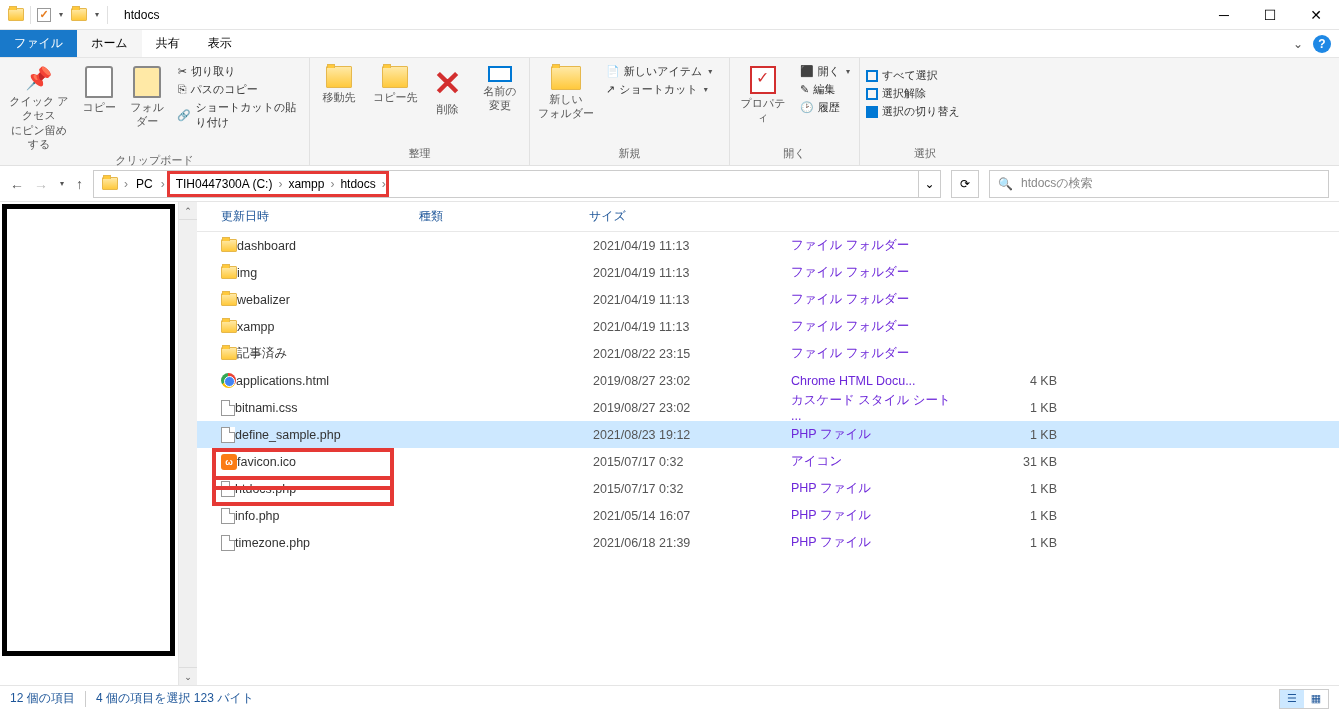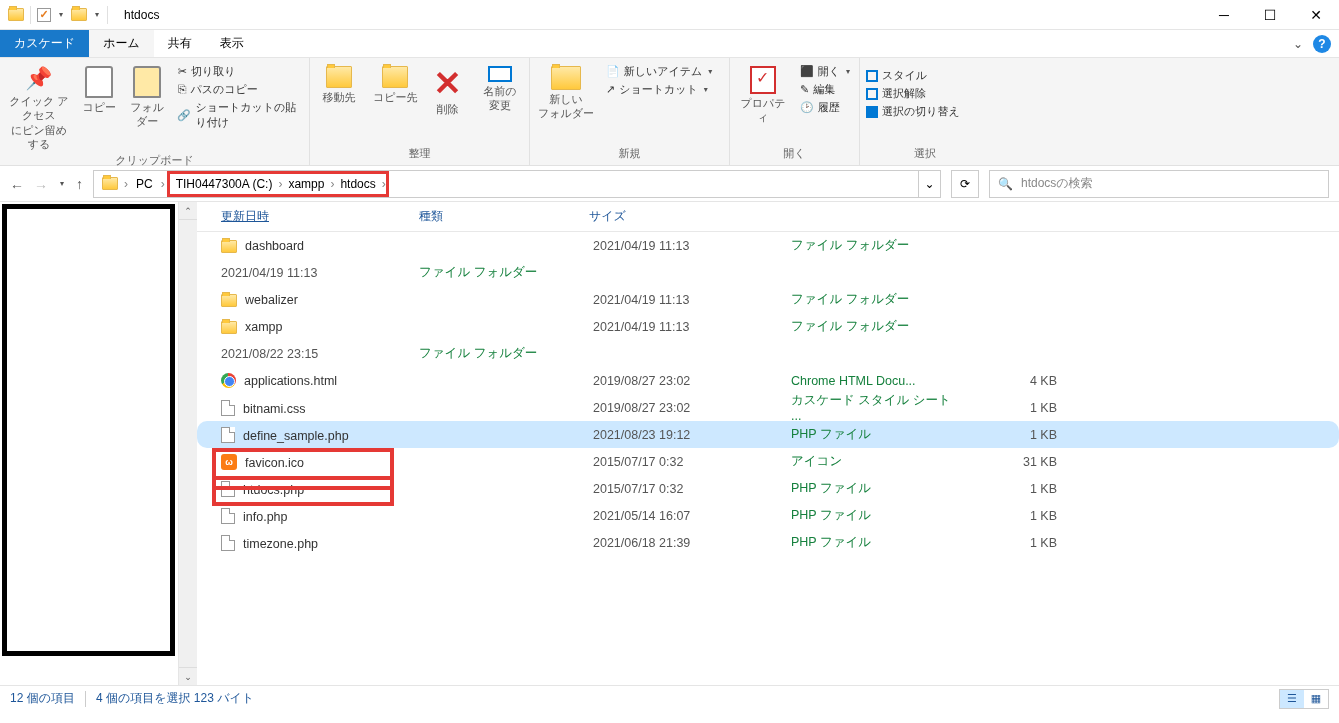--- a/index.html
+++ b/index.html
@@ -52,30 +52,30 @@
 .content { display:flex; height:483px; }
 .sidebar { width:179px; border-right:1px solid #e5e5e5; position:relative; }
 .sidebar-black { border:5px solid #000; position:absolute; top:2px; left:2px; width:173px; height:452px; }
 .scroll-col { width:18px; background:#f0f0f0; display:flex; flex-direction:column; }
 .scroll-up { height:18px; display:flex; align-items:center; justify-content:center; font-size:9px; color:#555; border-bottom:1px solid #ddd; }
 .scroll-down { height:18px; display:flex; align-items:center; justify-content:center; font-size:9px; color:#555; border-top:1px solid #ddd; margin-top:auto; }
 
 .file-area { flex:1; display:flex; flex-direction:column; }
 .columns { display:flex; height:30px; align-items:center; border-bottom:1px solid #e8e8e8; color:#1e5699; font-size:12px; padding-left:24px; }
 .col-name { width:372px; }
-.col-date { width:198px;text-decoration:underline; }
+.col-date { width:198px; }
 .col-type { width:170px; }
 .col-size { width:96px; text-align:left; }
 .rows { }
 .row { display:flex; align-items:center; height:27px; padding-left:24px; font-size:12.5px; color:#333; position:relative; }
-.row .c-name { width:372px; display:flex; align-items:flex-end; gap:8px; }
+.row .c-name { width:372px; display:flex; align-items:center; }
 .row .c-date { width:198px; color:#555; }
-.row .c-type { width:170px; color:#15803d; }
+.row .c-type { width:170px; color:#6d28d9; }
 .row .c-size { width:96px; text-align:right; color:#555; }
-.row.selected { background:#cde8ff;border-radius:10px; }
+.row.selected { background:#cde8ff; }
 .file-doc { width:14px; height:16px; background:#fff; border:1px solid #999; position:relative; }
 .file-doc::before { content:""; position:absolute; top:-1px; right:-1px; width:5px; height:5px; background:#fff; border-left:1px solid #999; border-bottom:1px solid #999; }
 .chrome-ic { width:15px; height:15px; border-radius:50%; background:conic-gradient(#ea4335 0 120deg,#fbbc05 120deg 240deg,#34a853 240deg 360deg); position:relative; }
 .chrome-ic::after { content:""; position:absolute; top:3px; left:3px; width:9px; height:9px; border-radius:50%; background:#4285f4; border:1.5px solid #fff; }
 .xampp-ic { width:16px; height:16px; background:#fb7c14; border-radius:3px; color:#fff; display:flex; align-items:center; justify-content:center; font-size:9px; font-weight:bold; }
 .red-box-row { position:absolute; border:4px solid #e53935; pointer-events:none; }
 .rb1 { left:212px; top:448px; width:182px; height:42px; }
 .rb2 { left:212px; top:476px; width:182px; height:30px; }
 
 .statusbar { height:26px; border-top:1px solid #e5e5e5; display:flex; align-items:center; padding:0 10px; font-size:12px; color:#1e5699; gap:10px; }
@@ -99,21 +99,21 @@
   </div>
   <span class="title-text">htdocs</span>
   <div class="win-controls">
     <div class="win-btn">─</div>
     <div class="win-btn">☐</div>
     <div class="win-btn close">✕</div>
   </div>
 </div>
 
 <div class="menubar">
-  <div class="file-tab">カスケード</div>
+  <div class="file-tab">ファイル</div>
   <div class="menu-tab active">ホーム</div>
   <div class="menu-tab">共有</div>
   <div class="menu-tab">表示</div>
   <div class="menu-right">
     <span class="drop" style="font-size:12px;">⌄</span>
     <span class="help-icon">?</span>
   </div>
 </div>
 
 <div class="ribbon">
@@ -219,21 +219,21 @@
       </div>
     </div>
     <div class="rgroup-label">開く</div>
   </div>
 
   <div class="rgroup" style="width:130px;border-right:none">
     <div class="rgroup-body">
       <div class="rcol" style="padding-top:6px">
         <div class="rrow">
             <span class="sel-icon"></span>
-            <span>スタイル</span>
+            <span>すべて選択</span>
           </div>
         <div class="rrow">
             <span class="sel-icon" style="border-style:dashed"></span>
             <span>選択解除</span>
           </div>
         <div class="rrow">
             <span class="sel-icon" style="background:#0078d4"></span>
             <span>選択の切り替え</span>
           </div>
       </div>
@@ -291,20 +291,24 @@
         <div class="row">
           <div class="c-name">
             <span class="folder-icon"></span>
             <span>dashboard</span>
           </div>
           <div class="c-date">2021/04/19 11:13</div>
           <div class="c-type">ファイル フォルダー</div>
           <div class="c-size"></div>
         </div>
         <div class="row">
+          <div class="c-name">
+            <span class="folder-icon"></span>
+            <span>img</span>
+          </div>
           <div class="c-date">2021/04/19 11:13</div>
           <div class="c-type">ファイル フォルダー</div>
           <div class="c-size"></div>
         </div>
         <div class="row">
           <div class="c-name">
             <span class="folder-icon"></span>
             <span>webalizer</span>
           </div>
           <div class="c-date">2021/04/19 11:13</div>
@@ -314,20 +318,24 @@
         <div class="row">
           <div class="c-name">
             <span class="folder-icon"></span>
             <span>xampp</span>
           </div>
           <div class="c-date">2021/04/19 11:13</div>
           <div class="c-type">ファイル フォルダー</div>
           <div class="c-size"></div>
         </div>
         <div class="row">
+          <div class="c-name">
+            <span class="folder-icon"></span>
+            <span>記事済み</span>
+          </div>
           <div class="c-date">2021/08/22 23:15</div>
           <div class="c-type">ファイル フォルダー</div>
           <div class="c-size"></div>
         </div>
         <div class="row">
           <div class="c-name">
             <span class="chrome-ic"></span>
             <span>applications.html</span>
           </div>
           <div class="c-date">2019/08/27 23:02</div>

